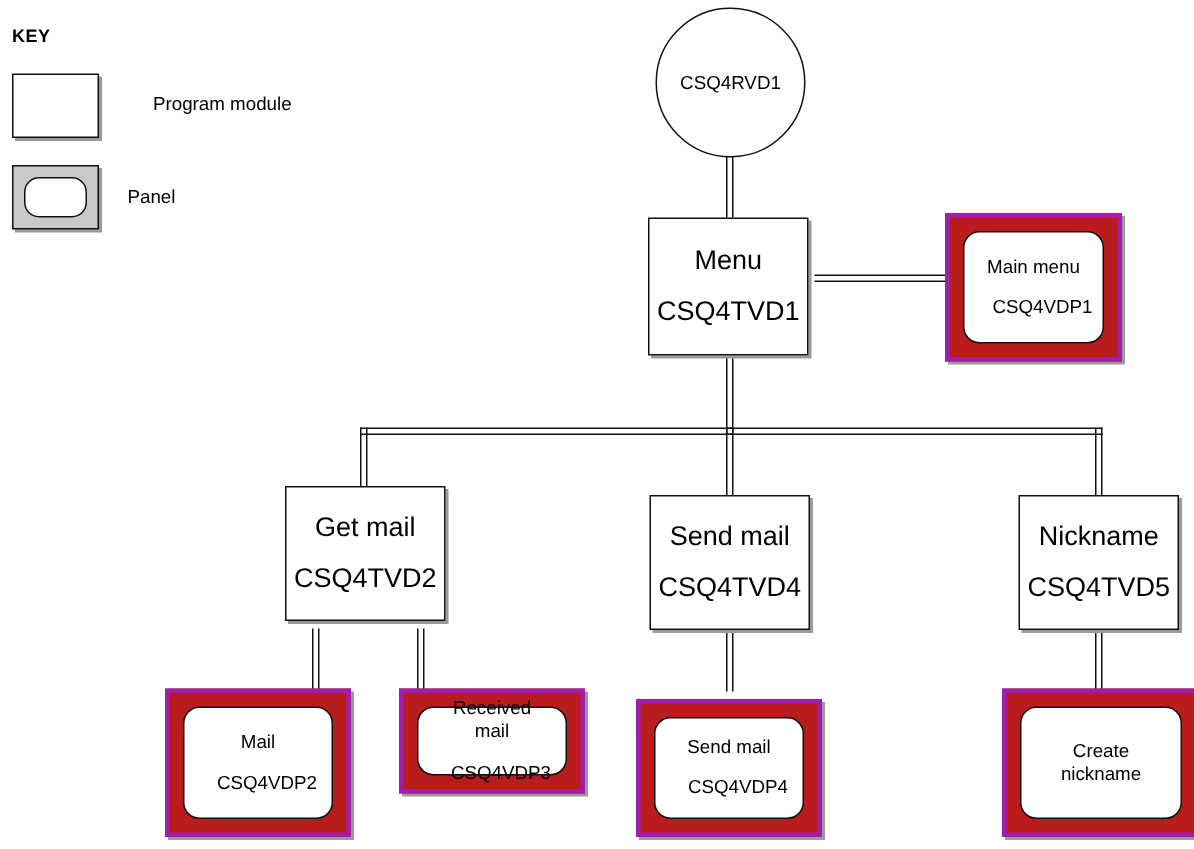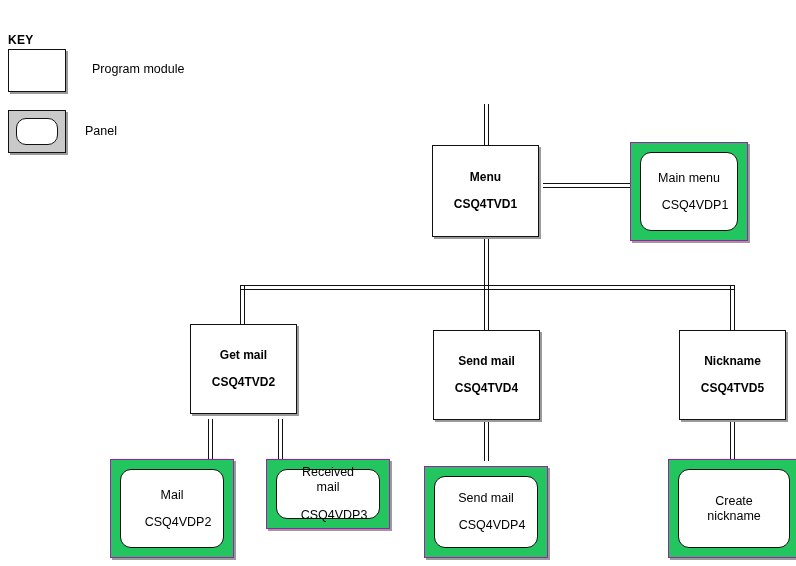--- a/index.html
+++ b/index.html
@@ -21,53 +21,51 @@
   }
 
   
   .key-title {
     position: absolute;
     left: 8px;
     top: 17px;
     font-size: 12px;
     font-weight: bold;
     letter-spacing: 0.3px;
-    margin-top: 16px;
   }
   .key-label {
     position: absolute;
     font-size: 12.5px;
     white-space: nowrap;
   }
 
   
   .module {
     position: absolute;
     background: #ffffff;
     border: 1px solid #111111;
     box-sizing: border-box;
     box-shadow: 2px 2px 0 0 #9a9a9a;
   }
   .module .lines {
     position: absolute;
     left: 0; right: 0; top: 50%;
     transform: translateY(-50%);
     text-align: center;
-    font-size: 12px;
+    font-size: 18px;
     line-height: 1.22;
-    font-weight: bold;
   }
   .module .title { display: block; }
   .module .code { display: block; margin-top: 12px; }
 
   
   .panel {
     position: absolute;
-    background: #22c55e;
-    border: 1px solid #a21caf;
+    background: #b91c1c;
+    border: 3px solid #a21caf;
     box-sizing: border-box;
     box-shadow: 2px 2px 0 0 #9a9a9a;
   }
   .panel .inner {
     position: absolute;
     left: 9px; right: 9px; top: 9px; bottom: 9px;
     background: #ffffff;
     border: 1px solid #111111;
     border-radius: 11px;
     box-sizing: border-box;
@@ -140,21 +138,21 @@
   }
 </style>
 </head>
 <body>
 
 <div id="diagram">
 
   <div class="key-title">KEY</div>
 
   <div class="key-module" style="left:8px; top:49px; width:58px; height:43px;"></div>
-  <div class="key-label" style="left:92px; top:62px;">Program module</div>
+  <div class="key-label" style="left:102px; top:62px;">Program module</div>
 
   <div class="key-panel" style="left:8px; top:110px; width:58px; height:43px;">
     <div class="inner"></div>
   </div>
   <div class="key-label" style="left:85px; top:124px;text-align:center;">Panel</div>
 
   <div class="conn-v" style="left:484px; top:104px; height:42px;"></div>
 
   <div class="conn-h" style="left:543px; top:183px; width:90px;"></div>
 
@@ -171,20 +169,23 @@
   <div class="conn-v" style="left:730px; top:285px; height:46px;"></div>
 
   <div class="conn-v" style="left:208px; top:419px; height:42px;"></div>
 
   <div class="conn-v" style="left:278px; top:419px; height:42px;"></div>
 
   <div class="conn-v" style="left:484px; top:419px; height:42px;"></div>
 
   <div class="conn-v" style="left:730px; top:419px; height:42px;"></div>
 
+  <div class="circle" style="left:437px; top:5px; width:100px; height:100px;">
+    <span>CSQ4RVD1</span>
+  </div>
 
   <div class="module" style="left:432px; top:145px; width:107px; height:92px;">
     <div class="lines">
       <span class="title">Menu</span>
       <span class="code">CSQ4TVD1</span>
     </div>
   </div>
 
   <div class="panel" style="left:630px; top:142px; width:118px; height:99px;">
     <div class="inner"></div>

